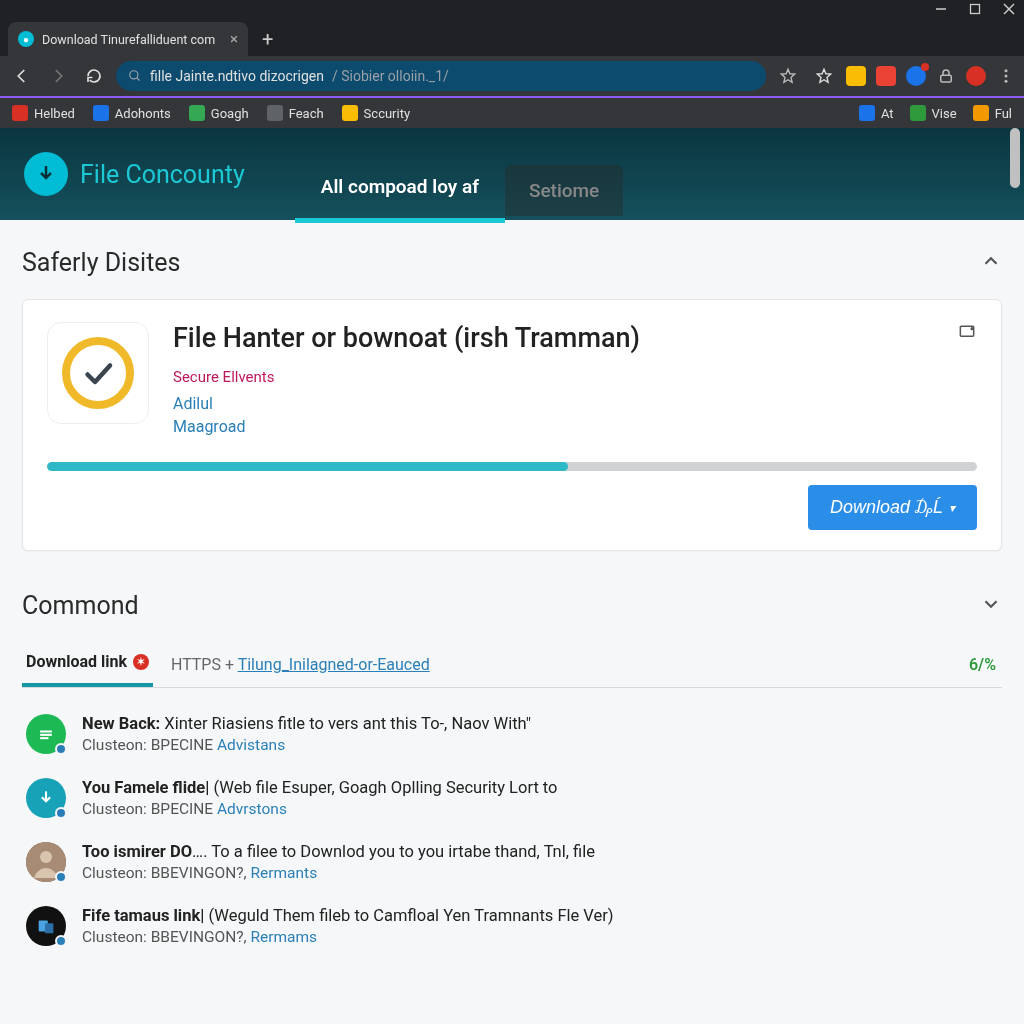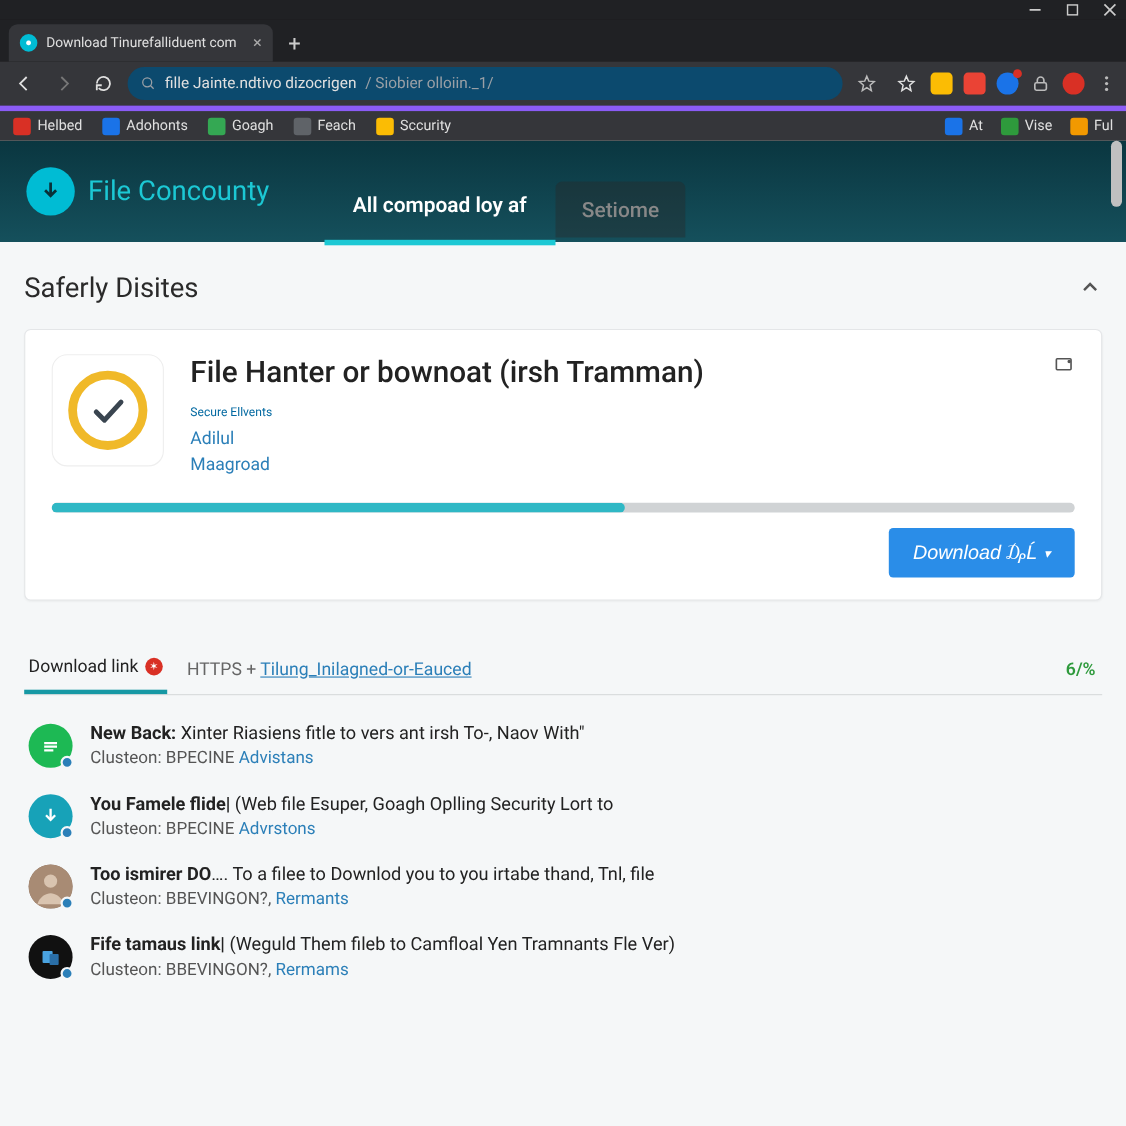--- a/index.html
+++ b/index.html
@@ -21,21 +21,21 @@
 .omnibox-row { height: 40px; background: #35363a; display: flex; align-items: center; padding: 0 8px; gap: 8px; }
 .nav-btn { width: 28px; height: 28px; display: flex; align-items: center; justify-content: center; color: #bbb; border-radius: 50%; }
 .nav-btn svg { width: 18px; height: 18px; }
 .omnibox { flex: 1; background: #0c4a6e; border-radius: 16px; height: 30px; display: flex; align-items: center; padding: 0 12px; color: #9aa0a6; font-size: 14px; gap: 8px; }
 .omnibox .url-l { color: #e0e0e0; }
 .ext-icons { display: flex; gap: 10px; align-items: center; }
 .ext-icon { width: 20px; height: 20px; border-radius: 4px; display: flex; align-items: center; justify-content: center; font-size: 12px; position: relative; }
 .ext-badge { position: absolute; top: -3px; right: -3px; background: #d93025; width: 8px; height: 8px; border-radius: 50%; }
 
 
-.bookmarks-bar { height: 32px; background: #35363a; display: flex; align-items: center; padding: 0 12px; gap: 18px; border-top: 5px solid #8b5cf6; }
+.bookmarks-bar { height: 32px; background: #35363a; display: flex; align-items: center; padding: 0 12px; gap: 18px; border-top: 2px solid #8b5cf6; }
 .bookmark { display: flex; align-items: center; gap: 6px; color: #e0e0e0; font-size: 13px; }
 .bm-icon { width: 16px; height: 16px; border-radius: 3px; display: flex; align-items: center; justify-content: center; }
 .bookmarks-right { margin-left: auto; display: flex; gap: 16px; }
 
 
 .page-wrap { position: relative; height: calc(1024px - 18px - 38px - 40px - 32px); background: #f5f7f8; }
 .page { position: absolute; inset: 0; overflow-y: hidden; }
 .scrollbar-v { position: absolute; right: 2px; top: 0; bottom: 0; width: 14px; background: transparent; }
 .scrollbar-thumb { position: absolute; right: 2px; top: 0; width: 10px; height: 60px; background: #c0c0c0; border-radius: 5px; }
 
@@ -57,35 +57,35 @@
 .chev { color: #555; }
 .chev svg { width: 22px; height: 22px; }
 
 
 .card { background: #fff; border: 1px solid #e4e6e8; border-radius: 6px; padding: 22px 24px 20px; position: relative; box-shadow: 0 1px 2px rgba(0,0,0,0.04); }
 .card-top { display: flex; gap: 24px; }
 .card-icon { width: 102px; height: 102px; background: #fff; border: 1px solid #eee; border-radius: 14px; display: flex; align-items: center; justify-content: center; flex-shrink: 0; }
 .card-icon-inner { width: 72px; height: 72px; border-radius: 50%; border: 8px solid #f0b929; display: flex; align-items: center; justify-content: center; position: relative; }
 .card-icon-inner svg { width: 36px; height: 36px; }
 .card-info h2 { font-size: 27px; font-weight: 500; color: #222; margin-bottom: 14px; }
-.card-sub { font-size: 11px; color: #0369a1; margin-bottom: 8px; }
+.card-sub { font-size: 15px; color: #be185d; margin-bottom: 8px; }
 .card-link { font-size: 16px; color: #2b7fb8; display: block; margin-bottom: 4px; }
 .card-mini-icon { position: absolute; top: 22px; right: 24px; color: #555; }
 .card-mini-icon svg { width: 20px; height: 20px; }
 .progress { height: 9px; background: #d0d3d5; border-radius: 5px; margin-top: 22px; overflow: hidden; }
 .progress-fill { height: 100%; background: #2fb8c5; width: 56%; border-radius: 5px; }
 .card-actions { display: flex; justify-content: flex-end; margin-top: 14px; }
 .dl-btn { background: #2a8de8; color: #fff; border: none; padding: 12px 22px; font-size: 18px; border-radius: 4px; display: flex; align-items: center; gap: 6px; font-style: italic; }
 .dl-btn .dd { font-size: 12px; }
 
 
 .section2 { margin-top: 40px; }
 
 .tabs-row { display: flex; align-items: center; border-bottom: 1px solid #d8dadb; margin-top: 18px; font-size: 16px; }
-.dl-tab { padding: 10px 4px 12px; font-weight: 400; color: #222; border-bottom: 4px solid #1698a4; margin-right: 12px; display: flex; align-items: center; gap: 6px; }
+.dl-tab { padding: 10px 4px 12px; font-weight: 700; color: #222; border-bottom: 4px solid #1698a4; margin-right: 12px; display: flex; align-items: center; gap: 6px; }
 .dl-tab-icon { width: 16px; height: 16px; background: #d93025; border-radius: 50%; display: inline-flex; align-items: center; justify-content: center; color: #fff; font-size: 10px; }
 .proto { color: #666; padding-left: 6px; }
 .proto a { color: #2b7fb8; text-decoration: underline; }
 .count { margin-left: auto; color: #2e9a3c; font-weight: 600; padding-right: 6px; }
 
 
 .list { margin-top: 14px; }
 .li { display: flex; gap: 16px; padding: 12px 4px; align-items: flex-start; }
 .li-icon { width: 40px; height: 40px; border-radius: 50%; display: flex; align-items: center; justify-content: center; flex-shrink: 0; position: relative; color: #fff; }
 .li-icon .dot { position: absolute; bottom: -1px; right: -1px; width: 12px; height: 12px; background: #2b7fb8; border-radius: 50%; border: 2px solid #f5f7f8; }
@@ -280,20 +280,26 @@
           </div>
         <div class="card-actions">
           <button class="dl-btn">
             <span>Download ₯Ĺ</span>
             <span class="dd">▾</span>
           </button>
         </div>
       </div>
 
       <div class="section2">
+        <div class="section-head">
+          <div class="section-title">Commond</div>
+          <div class="chev"><svg viewBox="0 0 24 24" fill="none" stroke="#555" stroke-width="2.4">
+                <polyline points="6 9 12 15 18 9"></polyline>
+              </svg></div>
+        </div>
 
         <div class="tabs-row">
           <div class="dl-tab">
             <span>Download link</span>
             <span class="dl-tab-icon">✶</span>
           </div>
           <div class="proto">
             <span>HTTPS + </span><a>Tilung_Inilagned-or-Eauced</a>
           </div>
           <div class="count">6/%</div>
@@ -303,21 +309,21 @@
             <div class="li">
     <div class="li-icon ic-green">
                 <svg width="20" height="20" viewBox="0 0 24 24" fill="none" stroke="#fff" stroke-width="2.5">
                   <line x1="5" y1="9" x2="19" y2="9"></line>
                   <line x1="5" y1="13" x2="19" y2="13"></line>
                   <line x1="5" y1="17" x2="15" y2="17"></line>
                 </svg>
                 <span class="dot"></span>
               </div>
     <div class="li-body">
-      <div><span class="li-title">New Back:</span><span class="li-rest">  Xinter Riasiens fitle to vers ant irsh To-, Naov With"</span></div>
+      <div><span class="li-title">New Back:</span><span class="li-rest">  Xinter Riasiens fitle to vers ant this To-, Naov With"</span></div>
       <div class="li-sub">Clusteon: BPECINE  <span class="blue">Advistans</span></div>
     </div>
             </div>
             <div class="li">
     <div class="li-icon ic-teal">
                 <svg width="20" height="20" viewBox="0 0 24 24" fill="none" stroke="#fff" stroke-width="2.5">
                   <path d="M12 4v12"></path>
                   <polyline points="7 11 12 16 17 11"></polyline>
                 </svg>
                 <span class="dot"></span>

